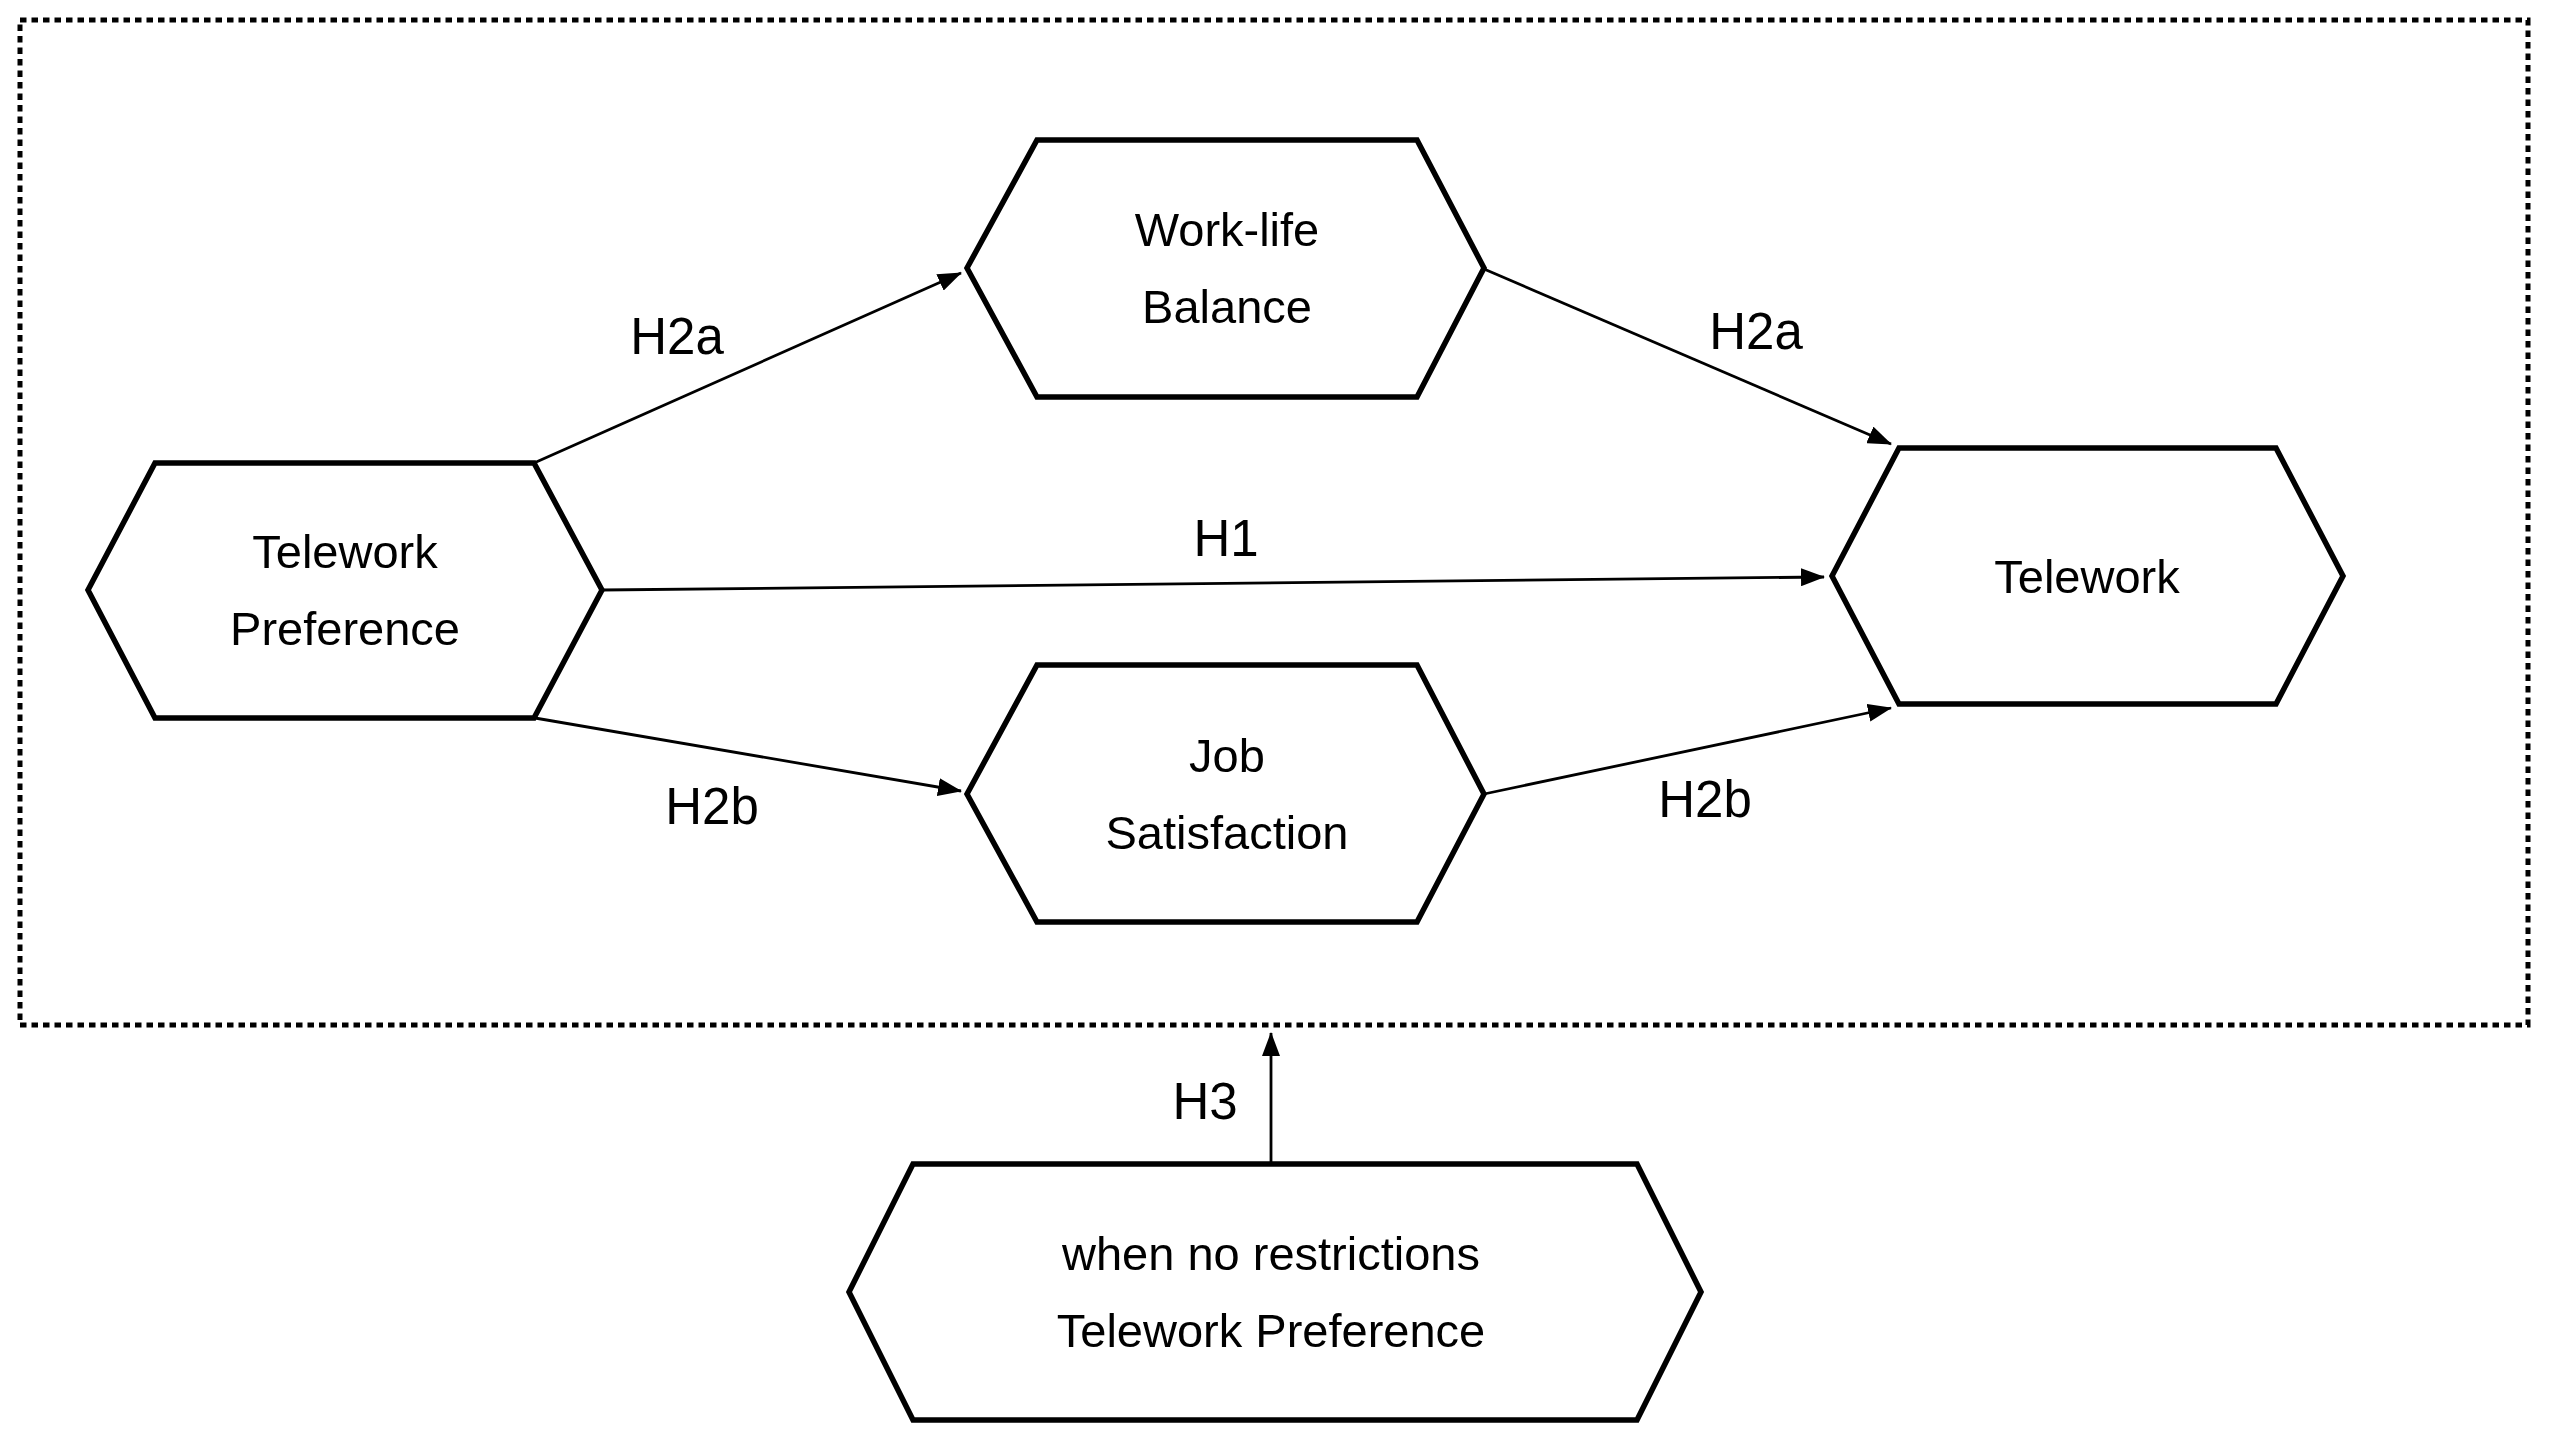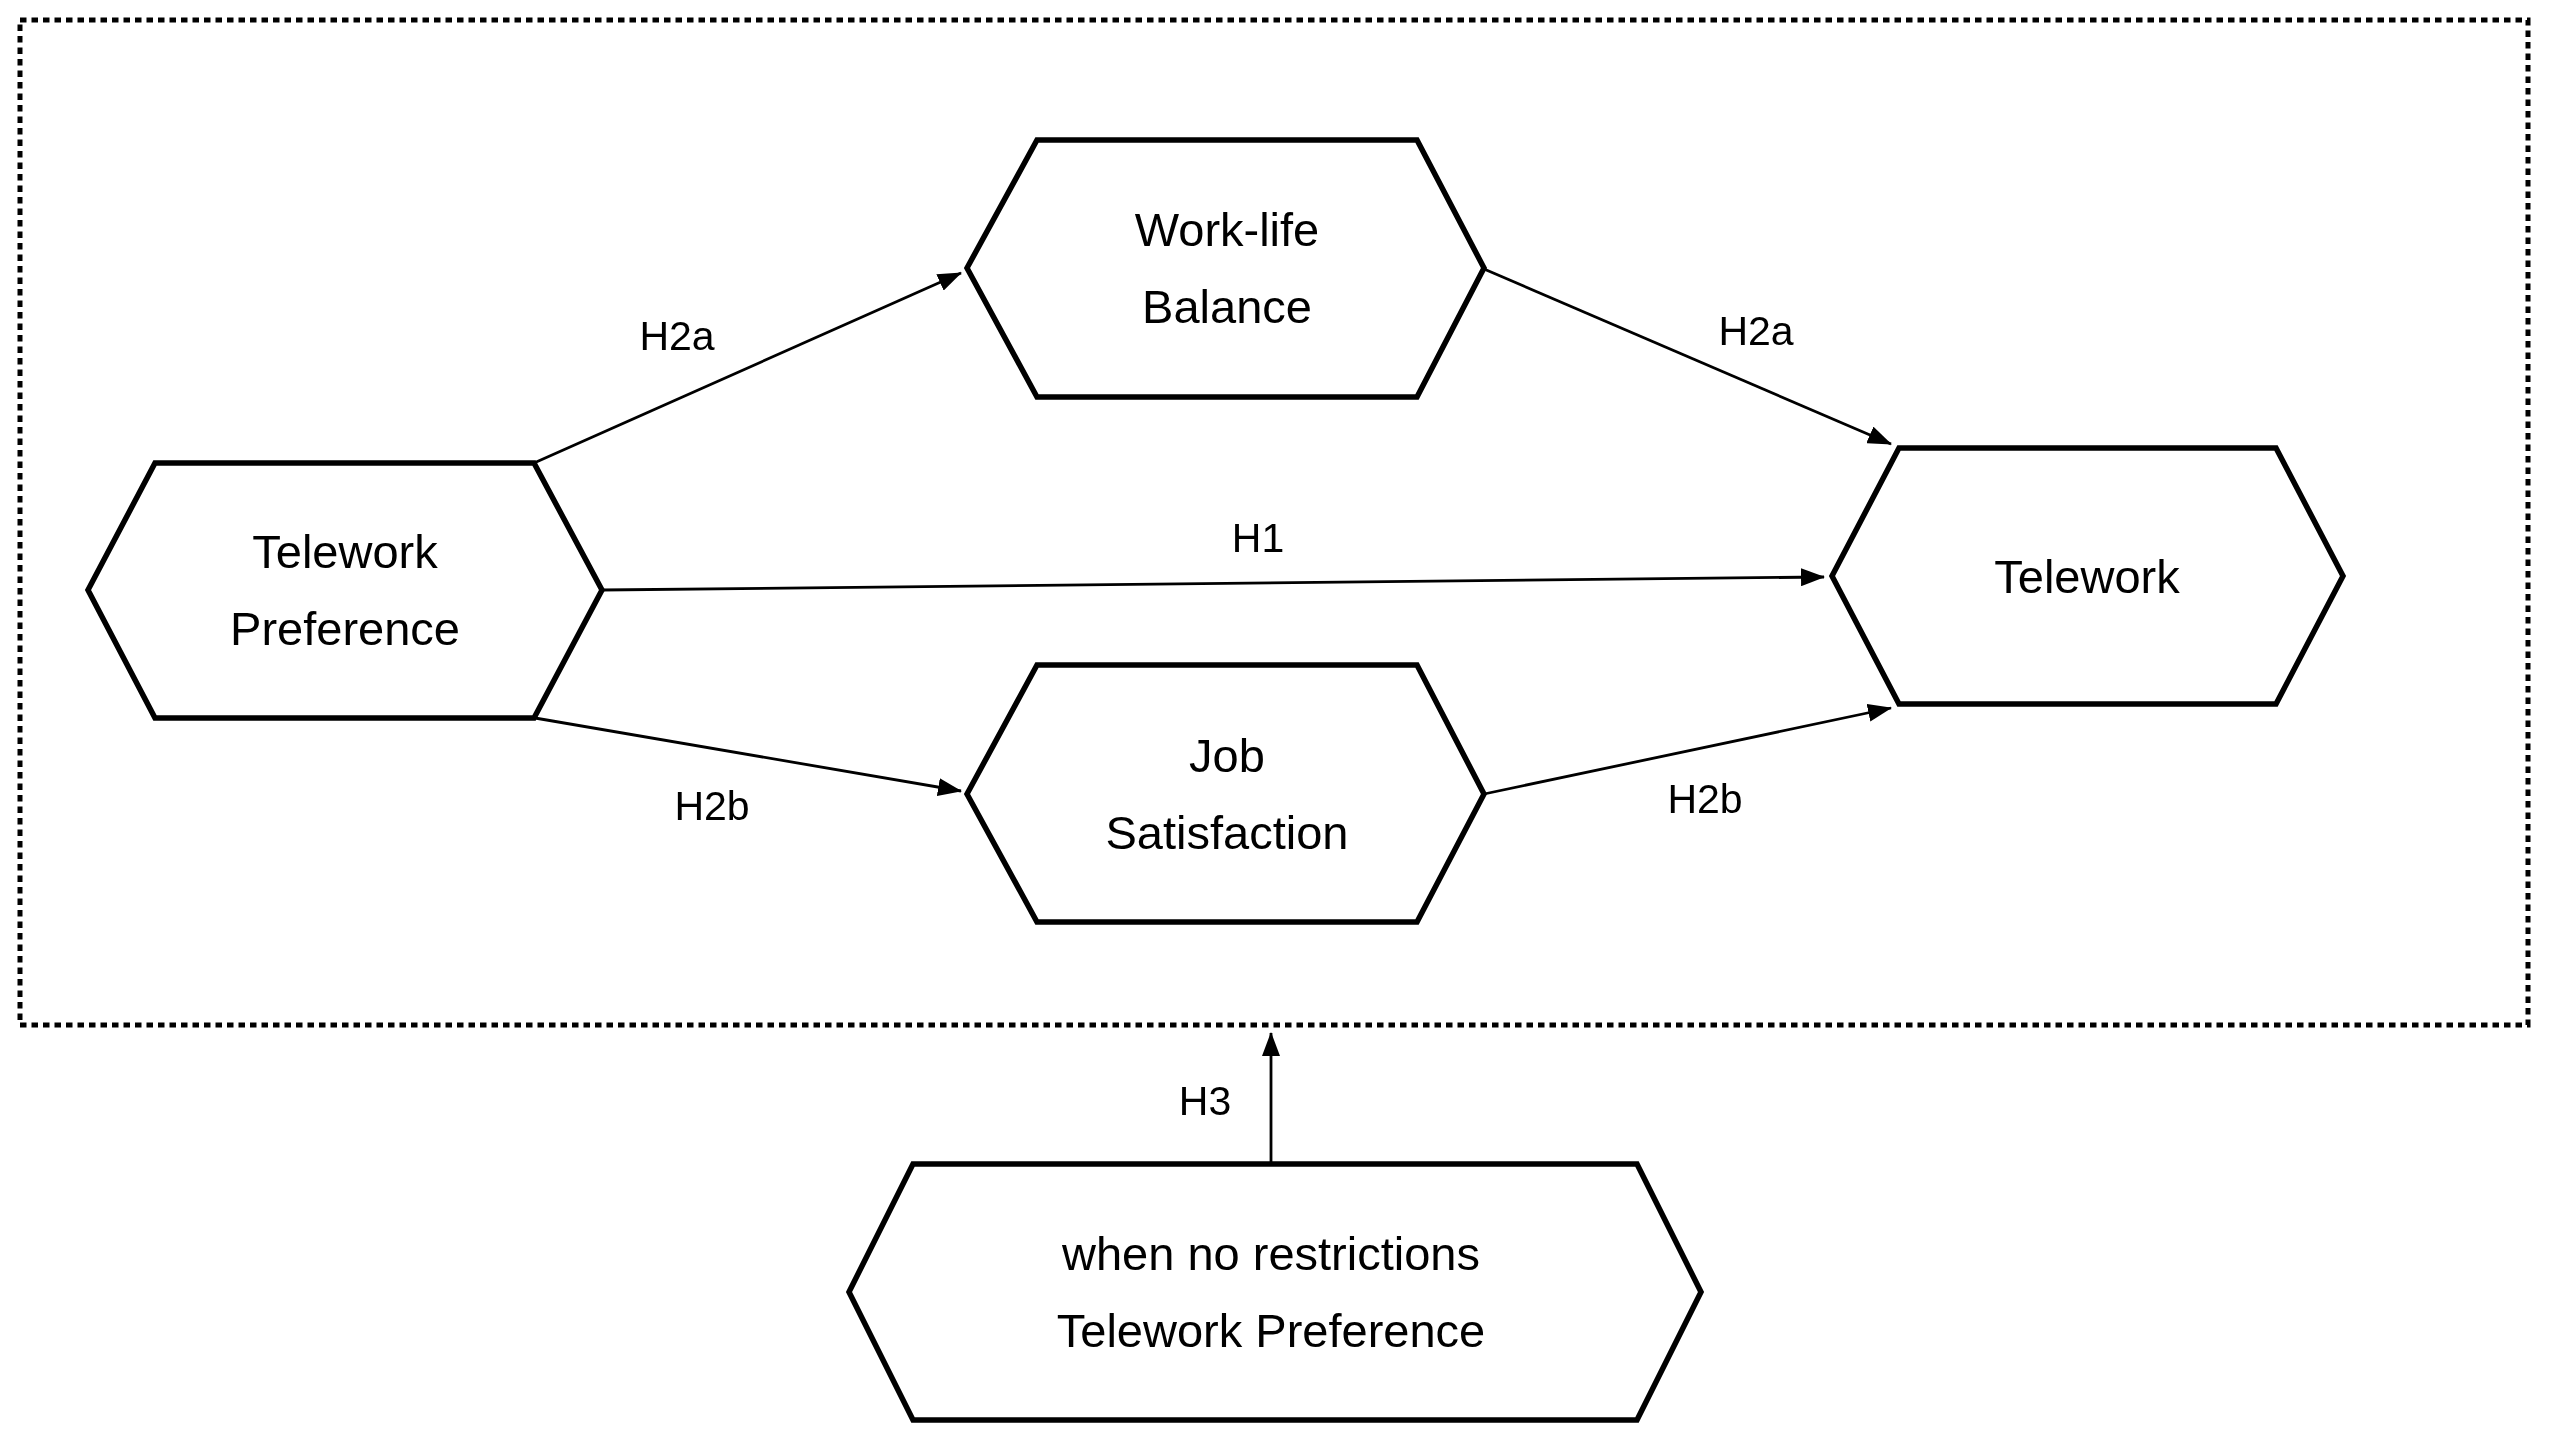--- a/index.html
+++ b/index.html
@@ -48,21 +48,21 @@
     text-align: center;
     white-space: nowrap;
     letter-spacing: 0px;
   }
   .node-label .line {
     display: block;
   }
   .edge-label {
     position: absolute;
     transform: translate(-50%, -50%);
-    font-size: 41px;
+    font-size: 51px;
     line-height: 55px;
     white-space: nowrap;
   }
 </style>
 </head>
 <body>
 
 <div class="stage">
 
   <svg class="diagram-svg" viewBox="0 0 2554 1440" xmlns="http://www.w3.org/2000/svg">
@@ -109,21 +109,21 @@
 
   <div class="node-label" style="left:1271px; top:1292px;">
     <span class="line">when no restrictions</span>
     <span class="line">Telework Preference</span>
   </div>
 
   <div class="edge-label" style="left:677px; top:336px;">H2a</div>
 
   <div class="edge-label" style="left:1756px; top:331px;">H2a</div>
 
-  <div class="edge-label" style="left:1226px; top:538px;margin-left:32px;">H1</div>
+  <div class="edge-label" style="left:1226px; top:538px;">H1</div>
 
   <div class="edge-label" style="left:712px; top:806px;">H2b</div>
 
   <div class="edge-label" style="left:1705px; top:799px;">H2b</div>
 
   <div class="edge-label" style="left:1205px; top:1101px;">H3</div>
 
 </div>
 
 </body></html>

